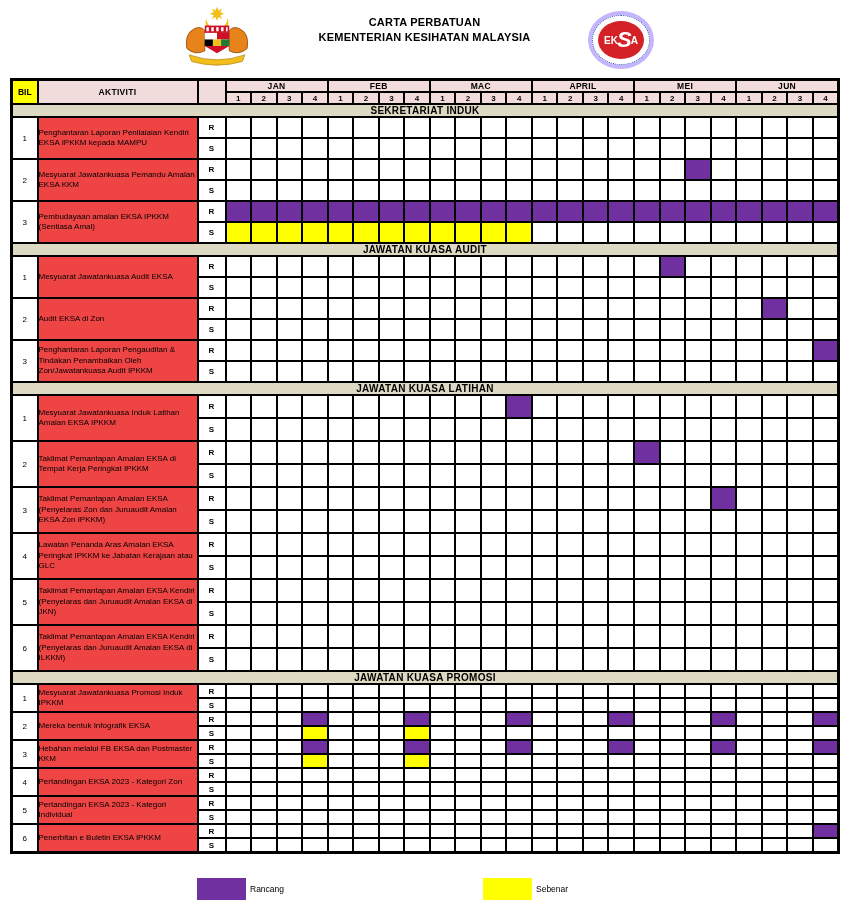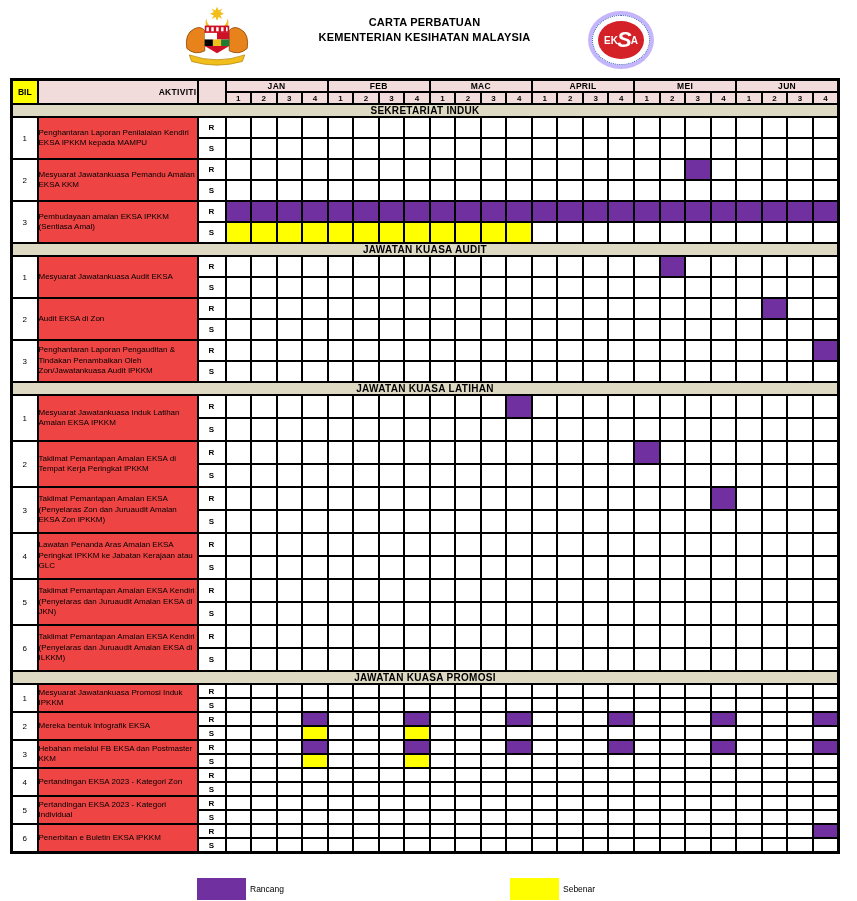--- a/index.html
+++ b/index.html
@@ -21,41 +21,41 @@
     display:flex;align-items:center;justify-content:center;font-weight:bold;}
   .eksa-core .ek,.eksa-core .ea{font-size:10px;}
   .eksa-core .es{font-size:22px;font-style:italic;margin:0 -1px;line-height:1;}
   
   table.gantt{border-collapse:collapse;table-layout:fixed;width:830px;margin-left:10px;
     border:3px solid #000;}
   table.gantt th,table.gantt td{border:2px solid #000;padding:0;overflow:hidden;}
   col.c-bil{width:26px;} col.c-act{width:160px;} col.c-rs{width:28px;}
   thead th{background:var(--pink);font-weight:bold;}
   th.bilh{background:var(--bilyellow);font-size:8.5px;}
-  th.akth{font-size:8.5px;letter-spacing:.3px;text-align:right;}
+  th.akth{font-size:8.5px;letter-spacing:.3px;}
   th.mon{font-size:8.5px;height:10px;letter-spacing:.3px;}
   th.wk-h{font-size:8px;height:10px;}
   td.secbar{background:var(--beige);font-weight:bold;font-size:10px;text-align:center;
     height:11px;letter-spacing:.3px;}
   td.bil{font-size:8px;text-align:center;vertical-align:middle;background:#fff;}
   td.act{font-size:8px;line-height:1.3;padding:1px 4px;vertical-align:middle;background:#ef4444;}
   td.rslab{font-size:8px;font-weight:bold;text-align:center;vertical-align:middle;background:#fff;}
   td.wk{background:#fff;}
   td.mr{background:var(--rancang);}
   td.ms{background:var(--sebenar);}
   tr.sec0 td.rslab,tr.sec0 td.wk,
   tr.sec1 td.rslab,tr.sec1 td.wk{height:19px;}
   tr.sec2 td.rslab,tr.sec2 td.wk{height:21px;}
   tr.sec3 td.rslab,tr.sec3 td.wk{height:12px;}
   
   .legend{position:relative;height:30px;margin-top:24px;margin-left:10px;width:830px;}
   .legend-item{position:absolute;display:flex;align-items:center;top:0;}
   .legend-item .swatch{width:49px;height:22px;display:inline-block;}
   .legend-item .lab{font-size:8.5px;margin-left:4px;}
-  #leg-r{left:187px;} #leg-s{left:500px;}
+  #leg-r{left:187px;} #leg-s{left:473px;}
 </style>
 </head>
 <body>
 
 <div class="page-header">
   <svg class="coat" viewBox="0 0 100 76">
 
     <path d="M37 15 A14 14 0 1 0 63 15 A11 11 0 1 1 37 15" fill="#F2BE1A"></path>
     <path d="M50 1 l2 4.5 4.5-2.5-2.5 4.5 4.5 2-4.5 2 2.5 4.5-4.5-2.5-2 4.5-2-4.5-4.5 2.5 2.5-4.5-4.5-2 4.5-2-2.5-4.5 4.5 2.5z" fill="#F2BE1A"></path>
 

